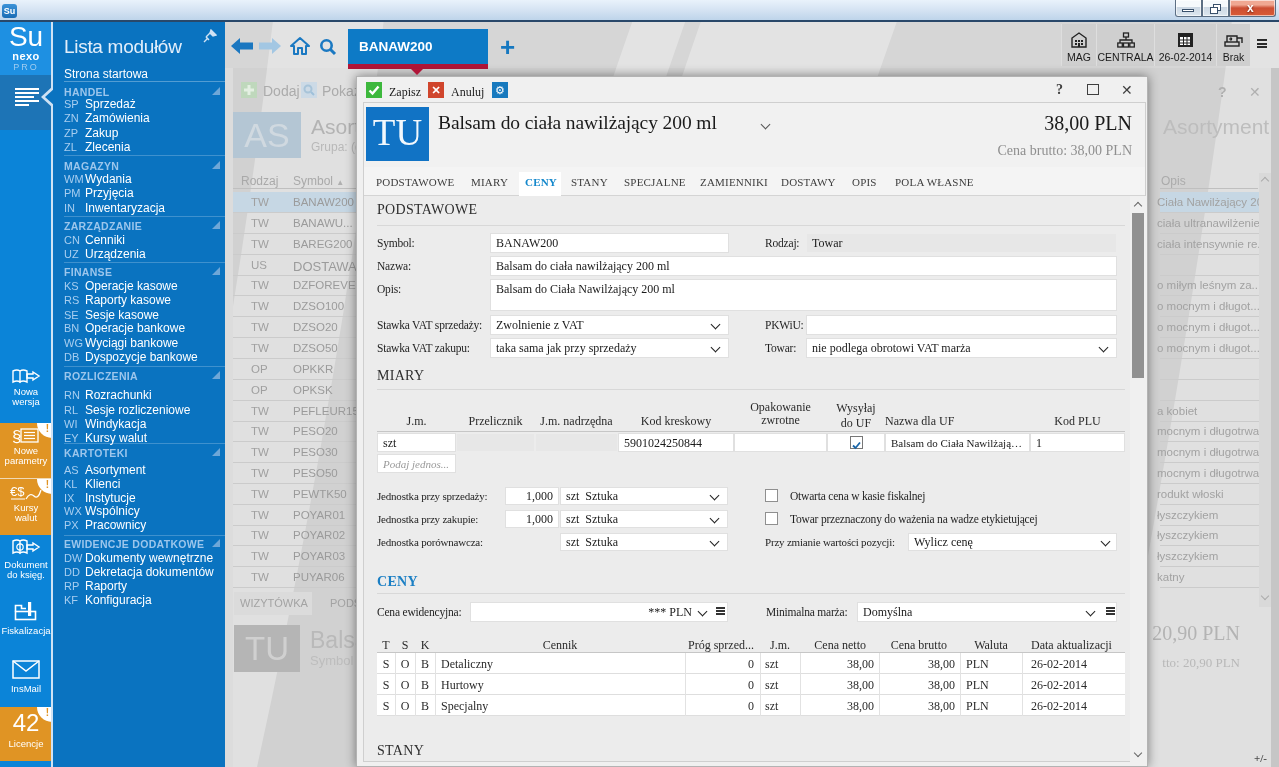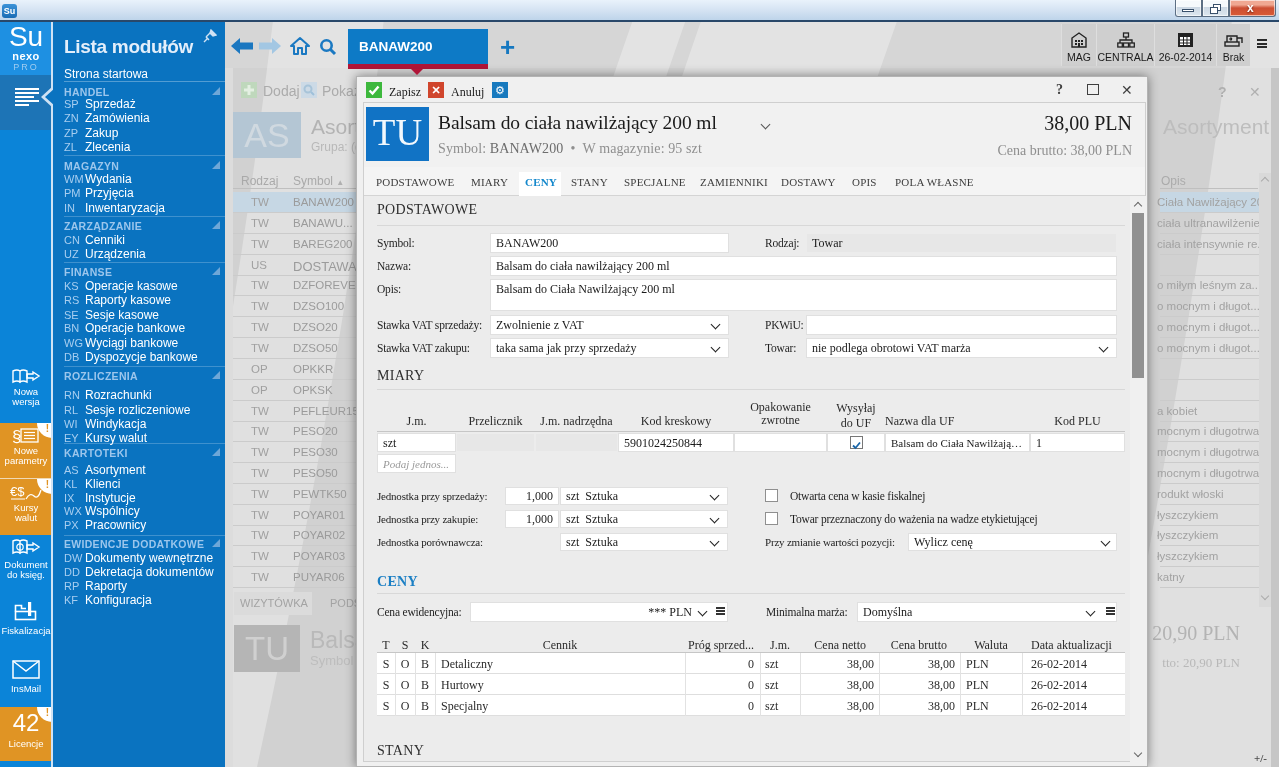--- a/index.html
+++ b/index.html
@@ -26,21 +26,21 @@
 #logopro{left:6px;top:62px;width:40px;color:#9fccf0;font-size:9px;letter-spacing:2px;text-align:center}
 .hline{position:absolute;background:#fff;height:2px}
 .railitem{left:0;width:52px;text-align:center;color:#fff;font-size:9.5px;line-height:10px}
 .orange{background:#e09424}
 .badge{position:absolute;right:0;top:0;width:15px;height:15px;background:#fff;border-bottom-left-radius:15px;color:#e09424;font-weight:bold;font-size:10px;text-align:right;line-height:11px;padding-right:3px}
 
 #panel{left:52px;top:22px;width:173px;height:745px;background:#0a73c0;color:#fff}
 #paneledge{left:51px;top:22px;width:2px;height:745px;background:#cfe2f4}
 #notchW{left:41px;top:86px;width:0;height:0;border-top:11px solid transparent;border-bottom:11px solid transparent;border-right:12px solid #cfe2f4}
 #notchB{left:45px;top:88px;width:0;height:0;border-top:9px solid transparent;border-bottom:9px solid transparent;border-right:10px solid #0a73c0}
-#listhdr{left:64px;top:36px;font-size:19px;color:#e3eefa;font-weight:700;letter-spacing:-.3px}
+#listhdr{left:64px;top:36px;font-size:19px;color:#e3eefa;font-weight:400;letter-spacing:-.3px}
 .mi{position:absolute;left:64px;white-space:nowrap;font-size:12px}
 .mi b{font-weight:400;color:#fff}
 .mi span{display:inline-block;width:21px;color:#a8cef0;font-size:11px}
 .sh{position:absolute;left:64px;color:#9cc6ec;font-size:10.5px;font-weight:bold;letter-spacing:.3px}
 .tri{position:absolute;left:212px;width:0;height:0;border-left:8px solid transparent;border-bottom:8px solid #6ea7d8}
 
 #topbar{left:225px;top:22px;width:1054px;height:46px}
 .stripes{}
 #tab1{left:348px;top:29px;width:140px;height:35px;background:#0d7ac6;color:#fff;font-weight:bold;font-size:13.5px;line-height:35px;padding-left:11px}
 #tabred{left:348px;top:64px;width:140px;height:5px;background:#b01538}
@@ -412,21 +412,20 @@
   <div class="abs dimtxt" style="left:1150px;top:655px;width:90px;text-align:right;font-size:13px;color:#b8b8b8">tto: 20,90 PLN</div>
   <div class="abs dimtxt" style="left:1254px;top:752px;font-size:11px;color:#4a4a4a;font-weight:bold">+/-</div>
 
   <div class="abs" id="modalbar"></div>
   <div class="abs" id="modal"></div>
   <div class="abs" id="mhead">
     <div class="abs" id="tuTile">TU</div>
     <div class="abs" style="left:74px;top:9px;font-size:19.5px;letter-spacing:-.1px;color:#1a1a1a">Balsam do ciała nawilżający 200 ml</div>
     <div class="abs chev" style="left:398px;top:18px;border-color:#555"></div>
     <div class="abs" style="right:13px;top:9px;font-size:20px;color:#1a1a1a">38,00 PLN</div>
-    <div class="abs" style="left:74px;top:38px;font-size:14px;letter-spacing:.1px;color:#8f8f8f">Symbol: <span style="color:#6d6d6d">BANAW200</span> &nbsp;•&nbsp; W magazynie: 95 szt</div>
     <div class="abs" style="right:13px;top:40px;font-size:14px;color:#8f8f8f">Cena brutto: 38,00 PLN</div>
   </div>
   <div class="abs" id="mtabs">
     <div class="mtab" style="left:12px">PODSTAWOWE</div>
     <div class="mtab" style="left:107px">MIARY</div>
     <div class="abs" style="left:155px;top:5px;width:42px;height:24px;background:#fff"></div>
     <div class="mtab" style="left:161px;color:#1488cc;font-weight:bold">CENY</div>
     <div class="mtab" style="left:207px">STANY</div>
     <div class="mtab" style="left:260px">SPECJALNE</div>
     <div class="mtab" style="left:336px">ZAMIENNIKI</div>

